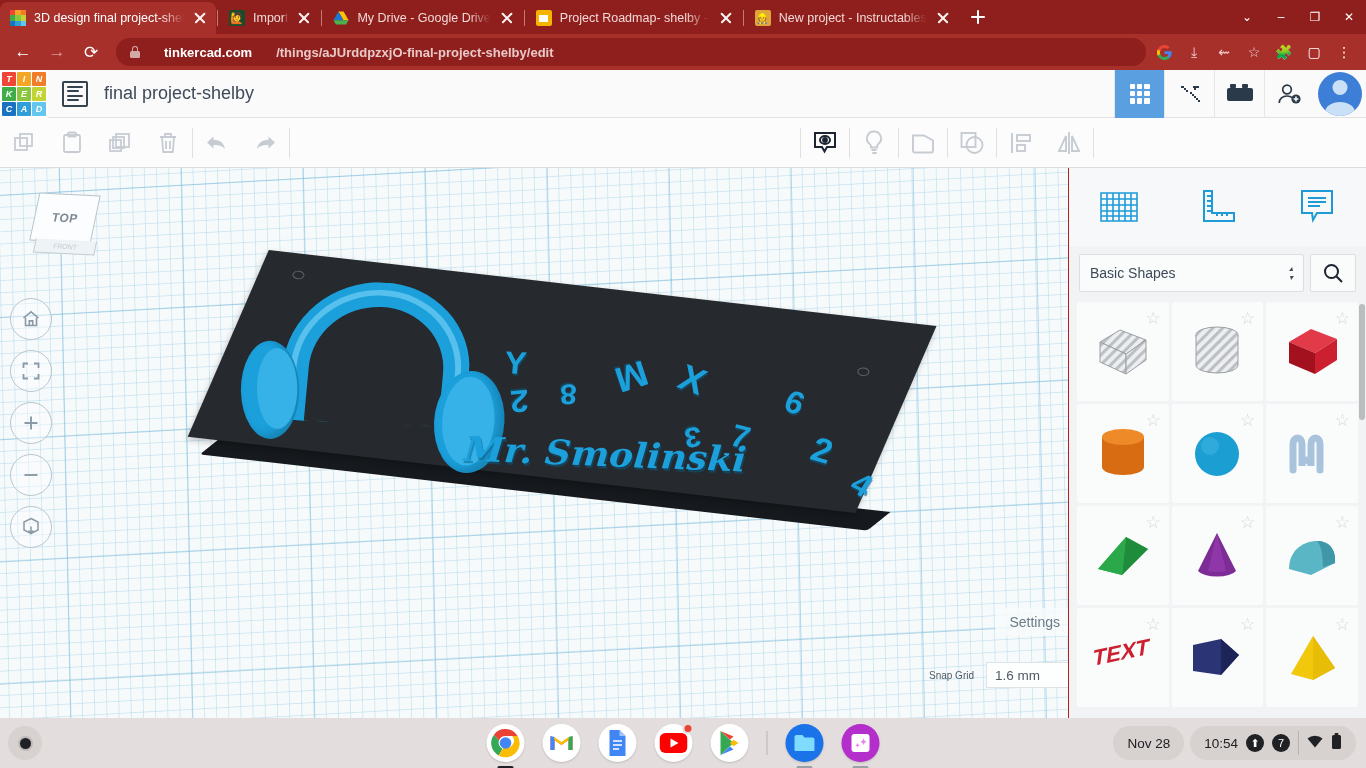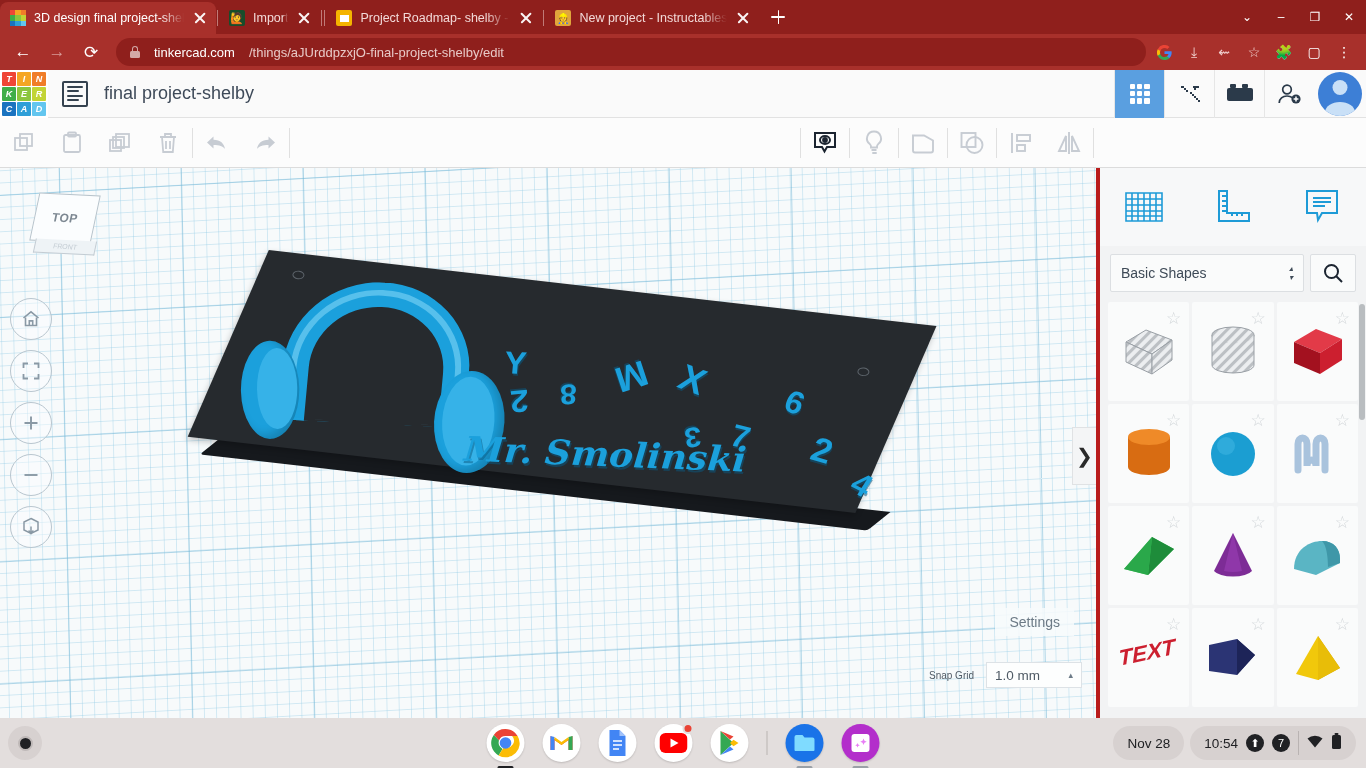--- a/index.html
+++ b/index.html
@@ -67,22 +67,22 @@
 
   .browser-toolbar {
     position: absolute; top: 34px; left: 0; width: 1366px; height: 36px;
     background: #a8302b; display: flex; align-items: center; padding: 0 8px; gap: 4px;
   }
   .nav-btn { width: 30px; height: 30px; display: flex; align-items: center; justify-content: center; color: #fff; font-size: 17px; }
   .nav-btn.dim { color: #d79b98; }
   .omnibox {
     flex: 0 0 auto; width: 1030px; height: 28px; margin-left: 6px;
     background: #8f1f1c; border-radius: 14px;
-    display: flex; align-items: center; padding: 0 14px; gap: 14px;
-    color: #e8c9c7; font-size: 13px;
+    display: flex; align-items: center; padding: 0 14px; gap: 24px;
+    color: #e8c9c7; font-size: 13px; font-weight: bold;
   }
   .omnibox .url-host { color: #ffffff; }
   .lock-icon { width: 10px; height: 12px; position: relative; flex: 0 0 10px; }
   .lock-icon .body { position: absolute; bottom: 0; left: 0; width: 10px; height: 7px; background: #d3a9a7; border-radius: 1.5px; }
   .lock-icon .shackle { position: absolute; top: 0; left: 2px; width: 6px; height: 6px; border: 1.6px solid #d3a9a7; border-bottom: none; border-radius: 3px 3px 0 0; }
   .tb-icons { display: flex; align-items: center; gap: 2px; margin-left: auto; }
   .tb-ic { width: 28px; height: 28px; display: flex; align-items: center; justify-content: center; color: #f0cecc; font-size: 14px; }
 
   
   .tc-header {
@@ -267,22 +267,22 @@
     font-family: "DejaVu Serif", serif;
     font-style: italic; font-weight: bold;
     font-size: 36px; color: #1ba0dc;
     transform: rotate(-4.5deg);
     text-shadow: 1.5px 2.5px 0 rgba(10,90,130,.5);
     white-space: nowrap;
   }
 
   
   .rpanel {
-    position: absolute; top: 168px; right: 0; width: 270px; height: 550px;
-    background: #f2f3f4; border-left: 4px solid #b91c1c;
+    position: absolute; top: 168px; right: 0; width: 298px; height: 550px;
+    background: #f2f3f4; border-left: 1px solid #b91c1c;
   }
   .rp-tabs { display: flex; align-items: center; justify-content: space-around; height: 78px; background: #f7f8f9; }
   .rp-tab { width: 64px; height: 56px; display: flex; align-items: center; justify-content: center; color: #1e9bd7; }
   .rp-srch { display: flex; gap: 6px; padding: 8px 10px 10px 10px; }
   .rp-select {
     flex: 1; height: 38px; background: #fafbfb; border: 1px solid #dcdfe2; border-radius: 2px;
     display: flex; align-items: center; justify-content: space-between; padding: 0 10px;
     font-size: 14px; color: #3e4a57;
   }
   .spin { display: flex; flex-direction: column; gap: 3px; color: #3e4a57; font-size: 8px; line-height: 6px; }
@@ -344,20 +344,31 @@
     </div>
     <div class="tab-sep"></div>
 
     <div class="tab">
       <span class="fav fav-student">🙋</span>
       <span class="tab-title">Import</span>
       <span class="tab-close"></span>
     </div>
     <div class="tab-sep"></div>
 
+    <div class="tab">
+      <span class="fav fav-drive">
+        <svg width="16" height="16" viewBox="0 0 16 16">
+            <polygon points="5.4,1.6 10.6,1.6 15.6,10.3 10.4,10.3" fill="#ffc107"></polygon>
+            <polygon points="5.4,1.6 10.4,10.3 5.2,10.3 0.4,10.3" fill="#1976d2" transform="translate(0,0)"></polygon>
+            <polygon points="0.4,10.3 15.6,10.3 13,14.6 3,14.6" fill="#4caf50"></polygon>
+          </svg>
+      </span>
+      <span class="tab-title">My Drive - Google Drive</span>
+      <span class="tab-close"></span>
+    </div>
     <div class="tab-sep"></div>
 
     <div class="tab">
       <span class="fav fav-slides">
           <i></i>
         </span>
       <span class="tab-title">Project Roadmap- shelby - Goo</span>
       <span class="tab-close"></span>
     </div>
     <div class="tab-sep"></div>
@@ -628,21 +639,21 @@
       </div>
     </div>
 
     <div class="panel-toggle">❯</div>
 
     <div class="settings-btn">Settings</div>
 
     <div class="snap-row">
       <span class="snap-label">Snap Grid</span>
       <div class="snap-select">
-        <span>1.0 mm</span>
+        <span>1.6 mm</span>
         <span style="font-size:9px;color:#6d7b88;">▴</span>
       </div>
     </div>
   </div>
 
   <div class="rpanel">
     <div class="rp-tabs">
       <div class="rp-tab">
         <svg width="44" height="40" viewBox="0 0 44 40" fill="none" stroke="currentColor" stroke-width="1.6">
           <path d="M4 6h36v28H4z"></path>

